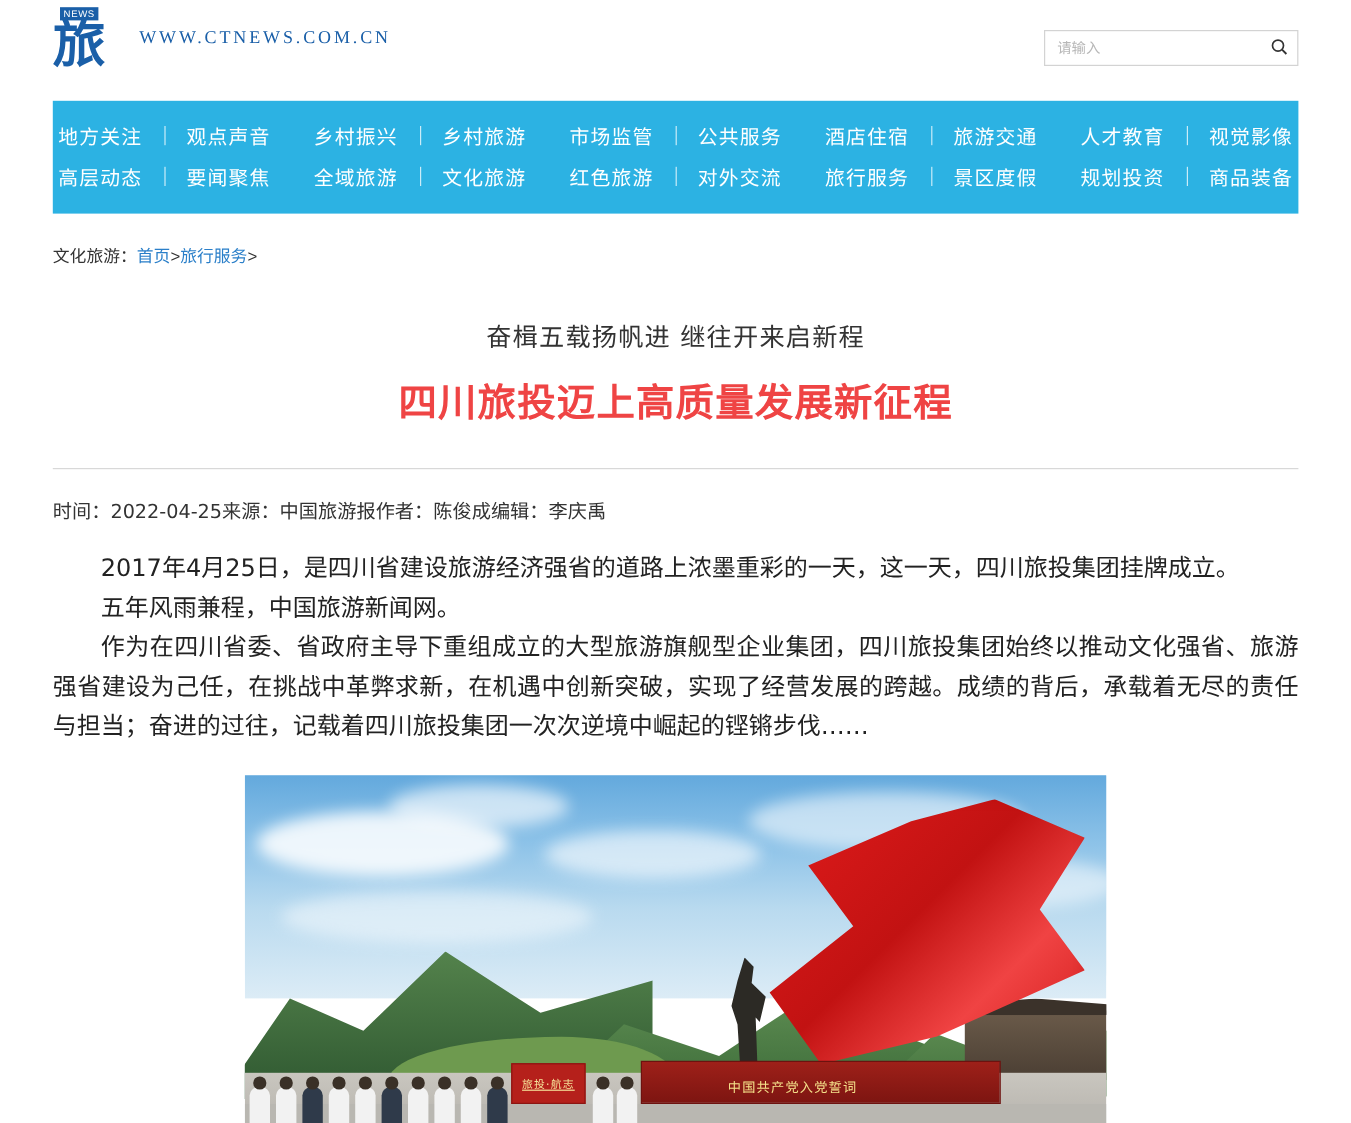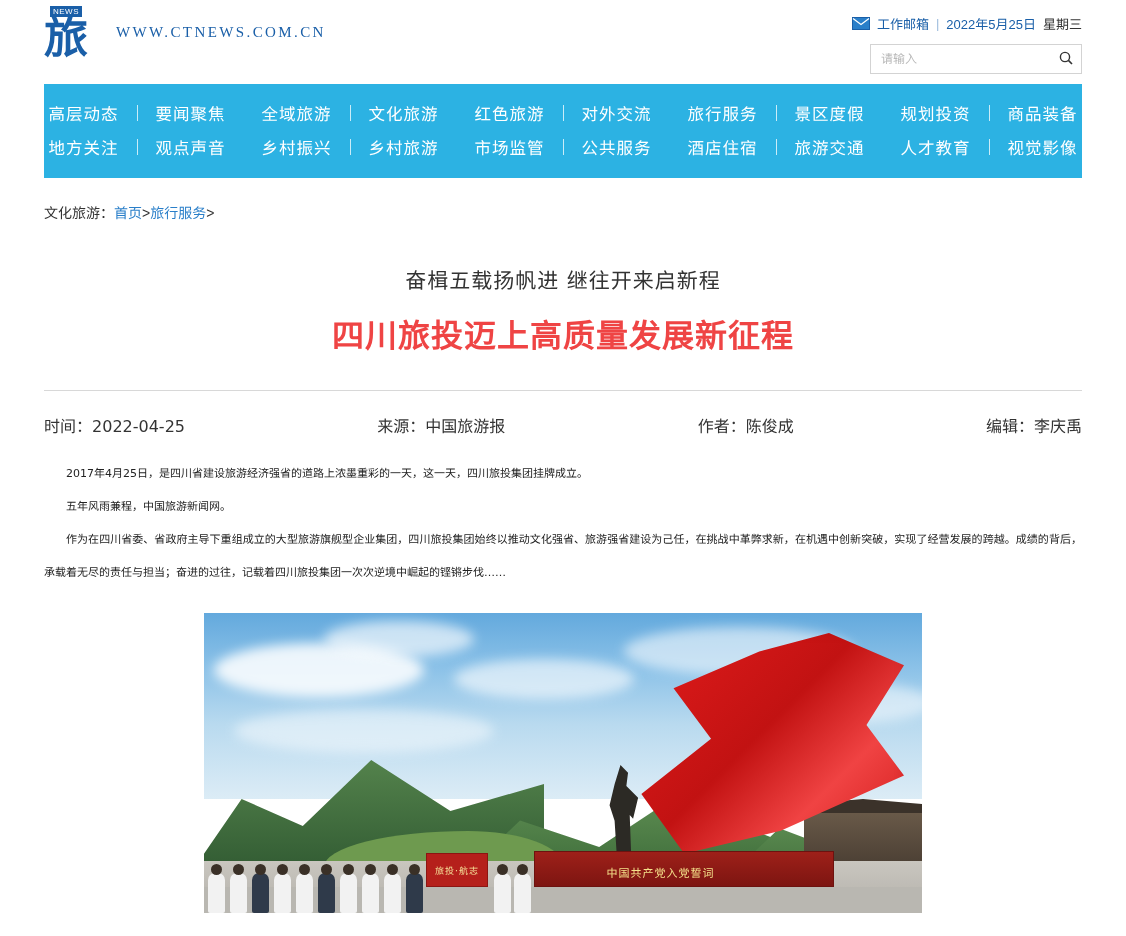--- a/index.html
+++ b/index.html
@@ -164,30 +164,29 @@
     letter-spacing: 1px;
     font-family: "DejaVu Sans", sans-serif;
   }
   .rule {
     border: 0;
     border-top: 1px solid #d8d8d8;
     margin: 34px 0 0 0;
   }
   .meta {
     display: flex;
-    justify-content: space-between;
-    gap: 44px;
+    justify-content: flex-start;
     font-size: 16px;
     color: #333;
     margin-top: 22px;
     font-family: "DejaVu Sans", sans-serif;
   }
   .body-text {
     margin-top: 20px;
-    font-size: 11px;
+    font-size: 20px;
     line-height: 33px;
     color: #222;
     font-family: "DejaVu Sans", sans-serif;
     text-align: justify;
   }
   .body-text p { margin: 0; text-indent: 2em; }
 
   
   .photo-wrap {
     margin: 24px auto 0 auto;
@@ -281,20 +280,21 @@
     position: absolute;
     left: 222px; bottom: 26px;
     width: 62px; height: 34px;
     background: #b5201b;
     border: 1px solid #8c1512;
     color: #f6e39a;
     font-size: 9px;
     display: flex; align-items: center; justify-content: center;
     letter-spacing: 1px;
     font-family: "DejaVu Sans", sans-serif;
+    text-decoration: underline;
   }
   .building {
     position: absolute;
     left: 600px; top: 196px; width: 118px; height: 58px;
     background: linear-gradient(to bottom,#6b5b4a,#4a3e33);
   }
   .building:before {
     content:""; position:absolute; left:-8px; top:-10px; width:134px; height:14px;
     background:#3b322a;
     clip-path: polygon(6% 100%, 0 40%, 50% 0, 100% 40%, 94% 100%);
@@ -332,49 +332,68 @@
       <div class="logo-mark">
         <span class="news-tag">NEWS</span>
         <span class="cn-char">旅</span>
       </div>
       <div class="logo-text">
         <div class="logo-sub">WWW.CTNEWS.COM.CN</div>
       </div>
     </div>
 
     <div class="header-right">
-      <div class="header-meta">
-        <span class="mail-icon">
-          <svg width="18" height="13" viewBox="0 0 18 13">
-            <rect x="0.5" y="0.5" width="17" height="12" fill="#2a7fc9" stroke="#1a5fa8"></rect>
-            <path d="M1 1.5 L9 7.5 L17 1.5" fill="none" stroke="#ffffff" stroke-width="1.2"></path>
-          </svg>
-        </span>
-        <span>工作邮箱</span>
-        <span class="sep">|</span>
-        <span class="date">2022年5月25日</span>
-        <span class="weekday">星期三</span>
-      </div>
       <div class="search-box">
         <input type="text" placeholder="请输入" style="">
         <button class="search-btn">
           <span>
             <svg width="14" height="14" viewBox="0 0 14 14">
               <circle cx="6" cy="6" r="4.6" fill="none" stroke="#333" stroke-width="1.4"></circle>
               <line x1="9.4" y1="9.4" x2="13" y2="13" stroke="#333" stroke-width="1.6"></line>
             </svg>
           </span>
         </button>
       </div>
     </div>
   </div>
 
   <div class="nav">
     <div class="nav-row">
       <div class="nav-group">
+        <span class="nav-item">地方关注</span>
+        <span class="nav-div"></span>
+        <span class="nav-item">观点声音</span>
+      </div>
+      <div class="nav-gap"></div>
+      <div class="nav-group">
+        <span class="nav-item">乡村振兴</span>
+        <span class="nav-div"></span>
+        <span class="nav-item">乡村旅游</span>
+      </div>
+      <div class="nav-gap"></div>
+      <div class="nav-group">
+        <span class="nav-item">市场监管</span>
+        <span class="nav-div"></span>
+        <span class="nav-item">公共服务</span>
+      </div>
+      <div class="nav-gap"></div>
+      <div class="nav-group">
+        <span class="nav-item">酒店住宿</span>
+        <span class="nav-div"></span>
+        <span class="nav-item">旅游交通</span>
+      </div>
+      <div class="nav-gap"></div>
+      <div class="nav-group">
+        <span class="nav-item">人才教育</span>
+        <span class="nav-div"></span>
+        <span class="nav-item">视觉影像</span>
+      </div>
+    </div>
+    <div class="nav-row">
+      <div class="nav-group">
         <span class="nav-item">高层动态</span>
         <span class="nav-div"></span>
         <span class="nav-item">要闻聚焦</span>
       </div>
       <div class="nav-gap"></div>
       <div class="nav-group">
         <span class="nav-item">全域旅游</span>
         <span class="nav-div"></span>
         <span class="nav-item">文化旅游</span>
       </div>
@@ -388,51 +407,20 @@
       <div class="nav-group">
         <span class="nav-item">旅行服务</span>
         <span class="nav-div"></span>
         <span class="nav-item">景区度假</span>
       </div>
       <div class="nav-gap"></div>
       <div class="nav-group">
         <span class="nav-item">规划投资</span>
         <span class="nav-div"></span>
         <span class="nav-item">商品装备</span>
-      </div>
-    </div>
-    <div class="nav-row">
-      <div class="nav-group">
-        <span class="nav-item">地方关注</span>
-        <span class="nav-div"></span>
-        <span class="nav-item">观点声音</span>
-      </div>
-      <div class="nav-gap"></div>
-      <div class="nav-group">
-        <span class="nav-item">乡村振兴</span>
-        <span class="nav-div"></span>
-        <span class="nav-item">乡村旅游</span>
-      </div>
-      <div class="nav-gap"></div>
-      <div class="nav-group">
-        <span class="nav-item">市场监管</span>
-        <span class="nav-div"></span>
-        <span class="nav-item">公共服务</span>
-      </div>
-      <div class="nav-gap"></div>
-      <div class="nav-group">
-        <span class="nav-item">酒店住宿</span>
-        <span class="nav-div"></span>
-        <span class="nav-item">旅游交通</span>
-      </div>
-      <div class="nav-gap"></div>
-      <div class="nav-group">
-        <span class="nav-item">人才教育</span>
-        <span class="nav-div"></span>
-        <span class="nav-item">视觉影像</span>
       </div>
     </div>
   </div>
 
   <div class="breadcrumb">
     <span>文化旅游：</span><a href="#">首页</a><span class="arrow">&gt;</span><a href="#">旅行服务</a><span class="arrow">&gt;</span>
   </div>
 
   <div class="article">
     <div class="subtitle">奋楫五载扬帆进 继往开来启新程</div>

